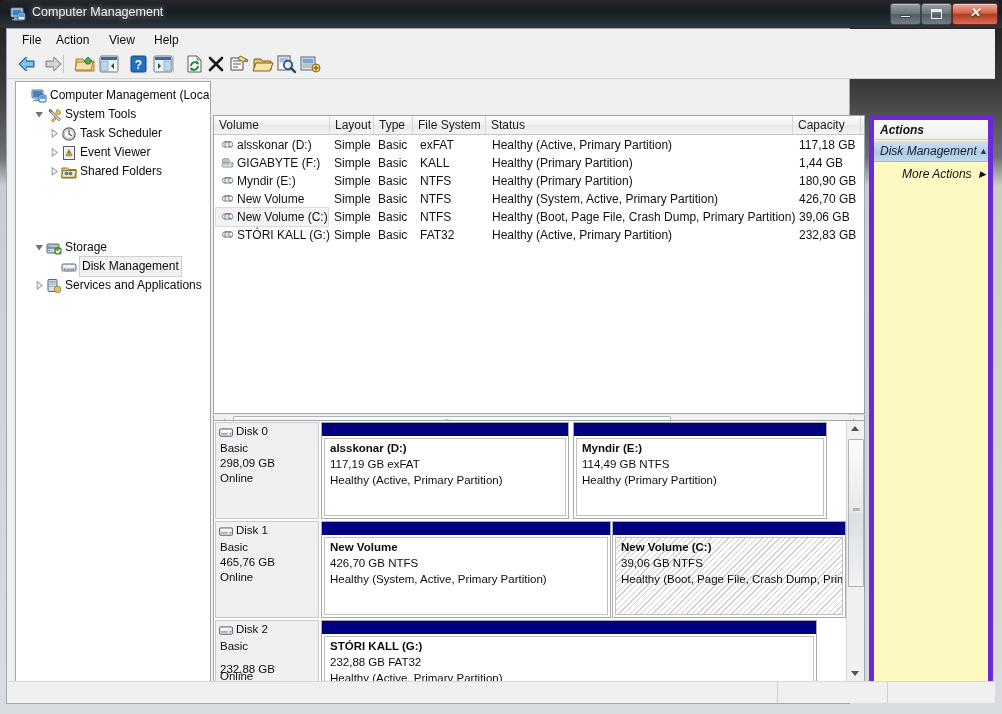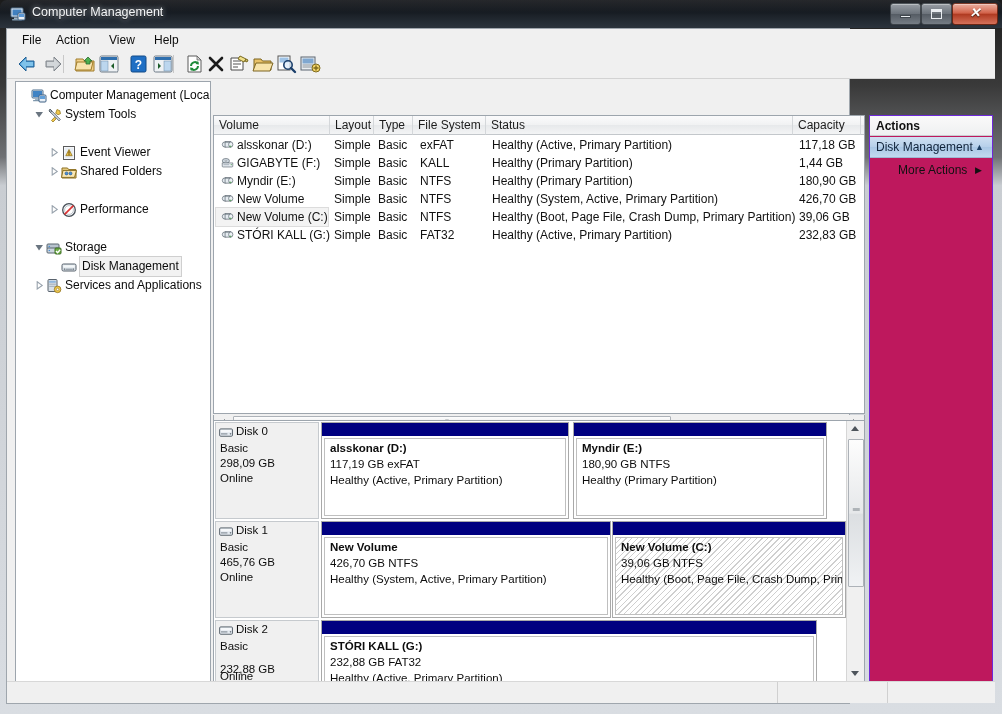--- a/index.html
+++ b/index.html
@@ -183,21 +183,21 @@
   #legend{
     position:absolute;left:0;bottom:0;width:652px;height:19px;
     background:#f0f0f0;border-top:1px solid #9da5ad;box-sizing:border-box;
   }
   .lg{position:absolute;top:3px;height:13px;line-height:13px;font-size:11.5px;color:#111;}
   .lg .sw{position:absolute;left:0;top:1px;width:11px;height:11px;border:1px solid #3a3a3a;box-sizing:border-box;}
 
   
   #pane-actions{
     position:absolute;left:862px;top:86px;width:124px;height:588px;
-    background:#be185d;border:1px solid #6d28d9;box-sizing:border-box;overflow:hidden;
+    background:#fef9c3;border:5px solid #6d28d9;box-sizing:border-box;overflow:hidden;font-style:italic;
   }
   #act-header{
     position:absolute;left:0;top:0;width:122px;height:20px;line-height:20px;
     background:linear-gradient(180deg,#fafafa,#eff0f1);
     border-bottom:1px solid #c9cdd1;
     font-weight:bold;font-size:12px;color:#111;padding-left:6px;box-sizing:border-box;
     cursor:default;
   }
   #act-group{
     position:absolute;left:0;top:21px;width:122px;height:21px;line-height:21px;
@@ -375,20 +375,35 @@
             <span style="position:absolute;left:30px;top:0;width:16px;height:19px">
               <svg class="ticon" viewBox="0 0 16 16" width="16" height="16" style="left: 0px; top: 2px;">
                 <path d="M4 2 l2 2 -1 2 -2 -2 Z" fill="#9fa8b2" stroke="#5c666f"></path>
                 <path d="M4.5 5.5 L11 12 l2 2 1.5-1.5 -2-2 -6.5-6.5 Z" fill="#c2cad2" stroke="#5c666f" stroke-width=".7"></path>
                 <path d="M11 2.5 l2.8 1.2 .7 3 -2.4 1 -2.4-1.4 Z" fill="#f2c84b" stroke="#8a6e14" stroke-width=".7"></path>
                 <path d="M5.5 13.5 l3-3.2 1.6 1.6 -3.1 3.1 Z" fill="#f2c84b" stroke="#8a6e14" stroke-width=".7"></path>
               </svg>
             </span>
             <span class="tlbl" style="left:49px;top:0">System Tools</span>
           </div>
+          <div class="tnode" style="left:0;top:42px;width:194px">
+            <span style="position:absolute;left:34px;top:0;width:9px;height:19px">
+              <svg class="tw" viewBox="0 0 9 9">
+                <path d="M2.2 0.8 L7.2 4.4 L2.2 8 Z" fill="none" stroke="#98a2ac" stroke-width="1.1"></path>
+              </svg>
+            </span>
+            <span style="position:absolute;left:45px;top:0;width:16px;height:19px">
+              <svg class="ticon" viewBox="0 0 16 16" width="16" height="16" style="left: 0px; top: 2px;">
+                <circle cx="8" cy="8" r="6.2" fill="#f3f6f9" stroke="#56606a" stroke-width="1.2"></circle>
+                <circle cx="8" cy="8" r="4.6" fill="#fff" stroke="#8a939c" stroke-width=".6"></circle>
+                <path d="M8 4.6 V8 l2.6 1.6" stroke="#333" stroke-width="1.1" fill="none" stroke-linecap="round"></path>
+              </svg>
+            </span>
+            <span class="tlbl" style="left:64px;top:0">Task Scheduler</span>
+          </div>
           <div class="tnode" style="left:0;top:80px;width:194px">
             <span style="position:absolute;left:34px;top:0;width:9px;height:19px">
               <svg class="tw" viewBox="0 0 9 9">
                 <path d="M2.2 0.8 L7.2 4.4 L2.2 8 Z" fill="none" stroke="#98a2ac" stroke-width="1.1"></path>
               </svg>
             </span>
             <span style="position:absolute;left:45px;top:0;width:16px;height:19px">
               <svg class="ticon" viewBox="0 0 16 16" width="16" height="16" style="left: 0px; top: 2px;">
                 <path d="M1 4 h5.5 l1.2 1.6 H15 v8.4 H1 Z" fill="#f0d489" stroke="#8a6e20"></path>
                 <path d="M2 6.4 h13.5 l-2 7 H0.5 Z" fill="#f9e7b4" stroke="#8a6e20"></path>
@@ -407,35 +422,20 @@
             <span style="position:absolute;left:45px;top:0;width:16px;height:19px">
               <svg class="ticon" viewBox="0 0 16 16" width="16" height="16" style="left: 0px; top: 2px;">
                 <rect x="2.5" y="1.5" width="11" height="13" fill="#fff" stroke="#5a5a5a"></rect>
                 <rect x="3.5" y="2.5" width="9" height="11" fill="#e9eef3"></rect>
                 <path d="M8 4.5 l3.2 6.2 H4.8 Z" fill="#e8c44a" stroke="#8e6c14" stroke-width=".7"></path>
                 <rect x="7.5" y="6.3" width="1" height="2.4" fill="#5a3a00"></rect>
                 <rect x="7.5" y="9.2" width="1" height="1" fill="#5a3a00"></rect>
               </svg>
             </span>
             <span class="tlbl" style="left:64px;top:0">Event Viewer</span>
-          </div>
-          <div class="tnode" style="left:0;top:118px;width:194px">
-            <span style="position:absolute;left:34px;top:0;width:9px;height:19px">
-              <svg class="tw" viewBox="0 0 9 9">
-                <path d="M2.2 0.8 L7.2 4.4 L2.2 8 Z" fill="none" stroke="#98a2ac" stroke-width="1.1"></path>
-              </svg>
-            </span>
-            <span style="position:absolute;left:45px;top:0;width:16px;height:19px">
-              <svg class="ticon" viewBox="0 0 16 16" width="16" height="16" style="left: 0px; top: 2px;">
-                <circle cx="8" cy="8" r="6.3" fill="#f6f8fa" stroke="#474f57" stroke-width="1.3"></circle>
-                <circle cx="8" cy="8" r="4.4" fill="#fff" stroke="#9aa3ac" stroke-width=".6"></circle>
-                <path d="M3.6 12.4 L12.4 3.6" stroke="#d33" stroke-width="1.6"></path>
-              </svg>
-            </span>
-            <span class="tlbl" style="left:64px;top:0">Performance</span>
           </div>
           <div class="tnode" style="left:0;top:156px;width:194px">
             <span style="position:absolute;left:19px;top:0;width:9px;height:19px">
               <svg class="tw" viewBox="0 0 9 9">
                 <path d="M0.5 2 L8 2 L4 7.5 Z" fill="#6a7580"></path>
               </svg>
             </span>
             <span style="position:absolute;left:30px;top:0;width:16px;height:19px">
               <svg class="ticon" viewBox="0 0 16 16" width="16" height="16" style="left: 0px; top: 2px;">
                 <rect x="1" y="4" width="12" height="5" rx="1" fill="#b9c4cf" stroke="#5a6670"></rect>
@@ -634,21 +634,21 @@
                   <div class="pbody">
                     <div class="pl b" style="top:3px">alsskonar  (D:)</div>
                     <div class="pl" style="top:19px">117,19 GB exFAT</div>
                     <div class="pl" style="top:35px">Healthy (Active, Primary Partition)</div>
                   </div>
                 </div>
                 <div class="part" style="left:252px;width:254px">
                   <div class="cap"></div>
                   <div class="pbody">
                     <div class="pl b" style="top:3px">Myndir  (E:)</div>
-                    <div class="pl" style="top:19px">180,90 GB NTFS</div>
+                    <div class="pl" style="top:19px">114,49 GB NTFS</div>
                     <div class="pl" style="top:35px">Healthy (Primary Partition)</div>
                   </div>
                 </div>
               </div>
             </div>
             <div class="disk-row" style="top:99px;height:99px">
               <div class="disk-info">
                 <svg class="dico" viewBox="0 0 16 12">
                   <rect x="0.5" y="1" width="14" height="8" rx="1.2" fill="#e4eaf0" stroke="#4f5962" stroke-width="1"></rect>
                   <rect x="1.8" y="2.1" width="11.4" height="2.6" rx=".4" fill="#f6f8fa"></rect>

